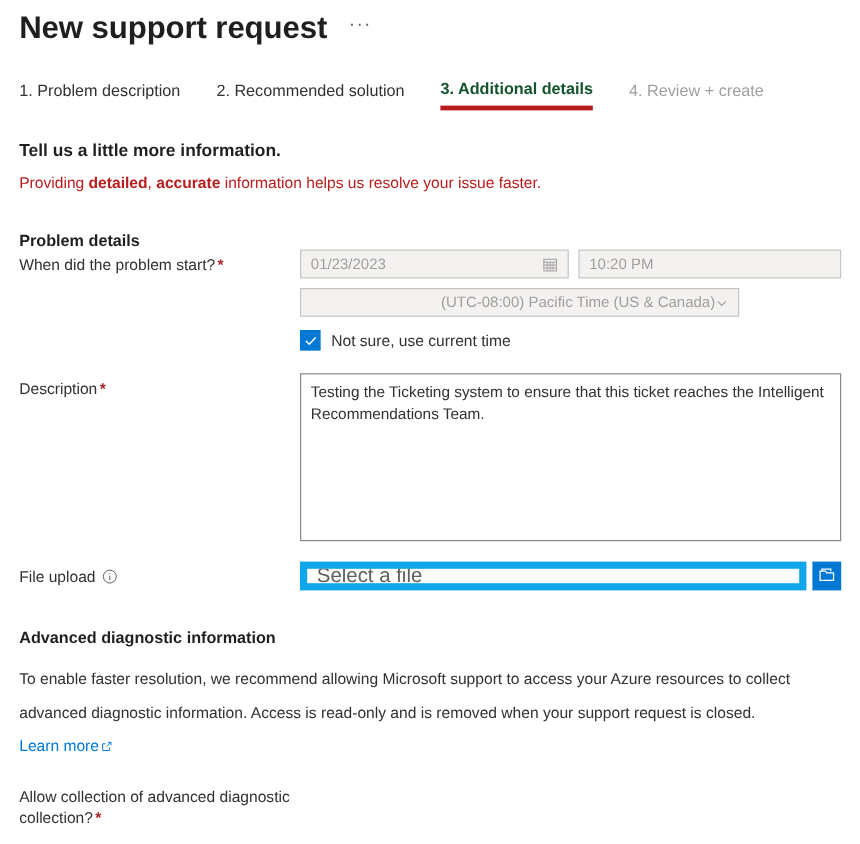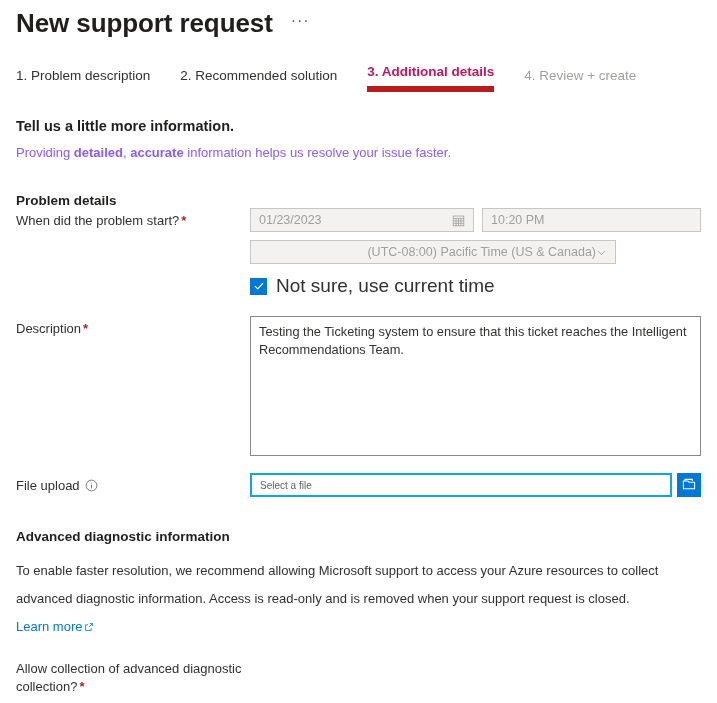--- a/index.html
+++ b/index.html
@@ -56,39 +56,39 @@
     font-size: 13.5px;
     color: #323130;
     padding: 0 0 7px 0;
     margin-right: 30px;
     cursor: pointer;
     white-space: nowrap;
     border-bottom: 2px solid transparent;
   }
   .tab.active {
     font-weight: 700;
-    color: #be185d;
-    border-bottom: 6px solid #b91c1c;
+    color: #14532d;
+    border-bottom: 4px solid #b91c1c;
   }
   .tab.disabled {
     color: #a19f9d;
     cursor: default;
   }
 
   
   .lead {
     margin-top: 26px;
     font-size: 14.5px;
     font-weight: 700;
     color: #201f1e;
   }
   .sub {
     margin-top: 11px;
     font-size: 13px;
-    color: #8b5cf6;
+    color: #b91c1c;
   }
   .sub b { font-weight: 700; }
 
   .section-title {
     margin-top: 33px;
     font-size: 13.5px;
     font-weight: 700;
     color: #201f1e;
   }
 
@@ -149,21 +149,21 @@
     background: #0078d4;
     border: 1px solid #0078d4;
     display: flex;
     align-items: center;
     justify-content: center;
     flex: 0 0 auto;
   }
   .cbox svg { width: 12px; height: 12px; }
   .cbox-label {
     margin-left: 9px;
-    font-size: 19px;
+    font-size: 13px;
     color: #323130;
   }
 
   
   .ta {
     width: 451px;
     height: 140px;
     border: 1px solid #8a8886;
     background: #fff;
     font-family: "Liberation Sans", sans-serif;
@@ -174,23 +174,23 @@
     resize: none;
     outline: none;
     overflow: hidden;
   }
 
   
   .file-row { display: flex; align-items: center; }
   .file-ctl {
     width: 422px;
     height: 24px;
-    border: 2px solid #0ea5e9;
+    border: 6px solid #0ea5e9;
     background: #fff;
-    font-size: 10px;
+    font-size: 17px;
     padding: 0 8px;
     display: flex;
     align-items: center;
     color: #605e5c;
     outline: none;
     font-family: "Liberation Sans", sans-serif;
   }
   .file-ctl::placeholder { color: #605e5c; opacity: 1; }
   .browse-btn {
     width: 24px;

